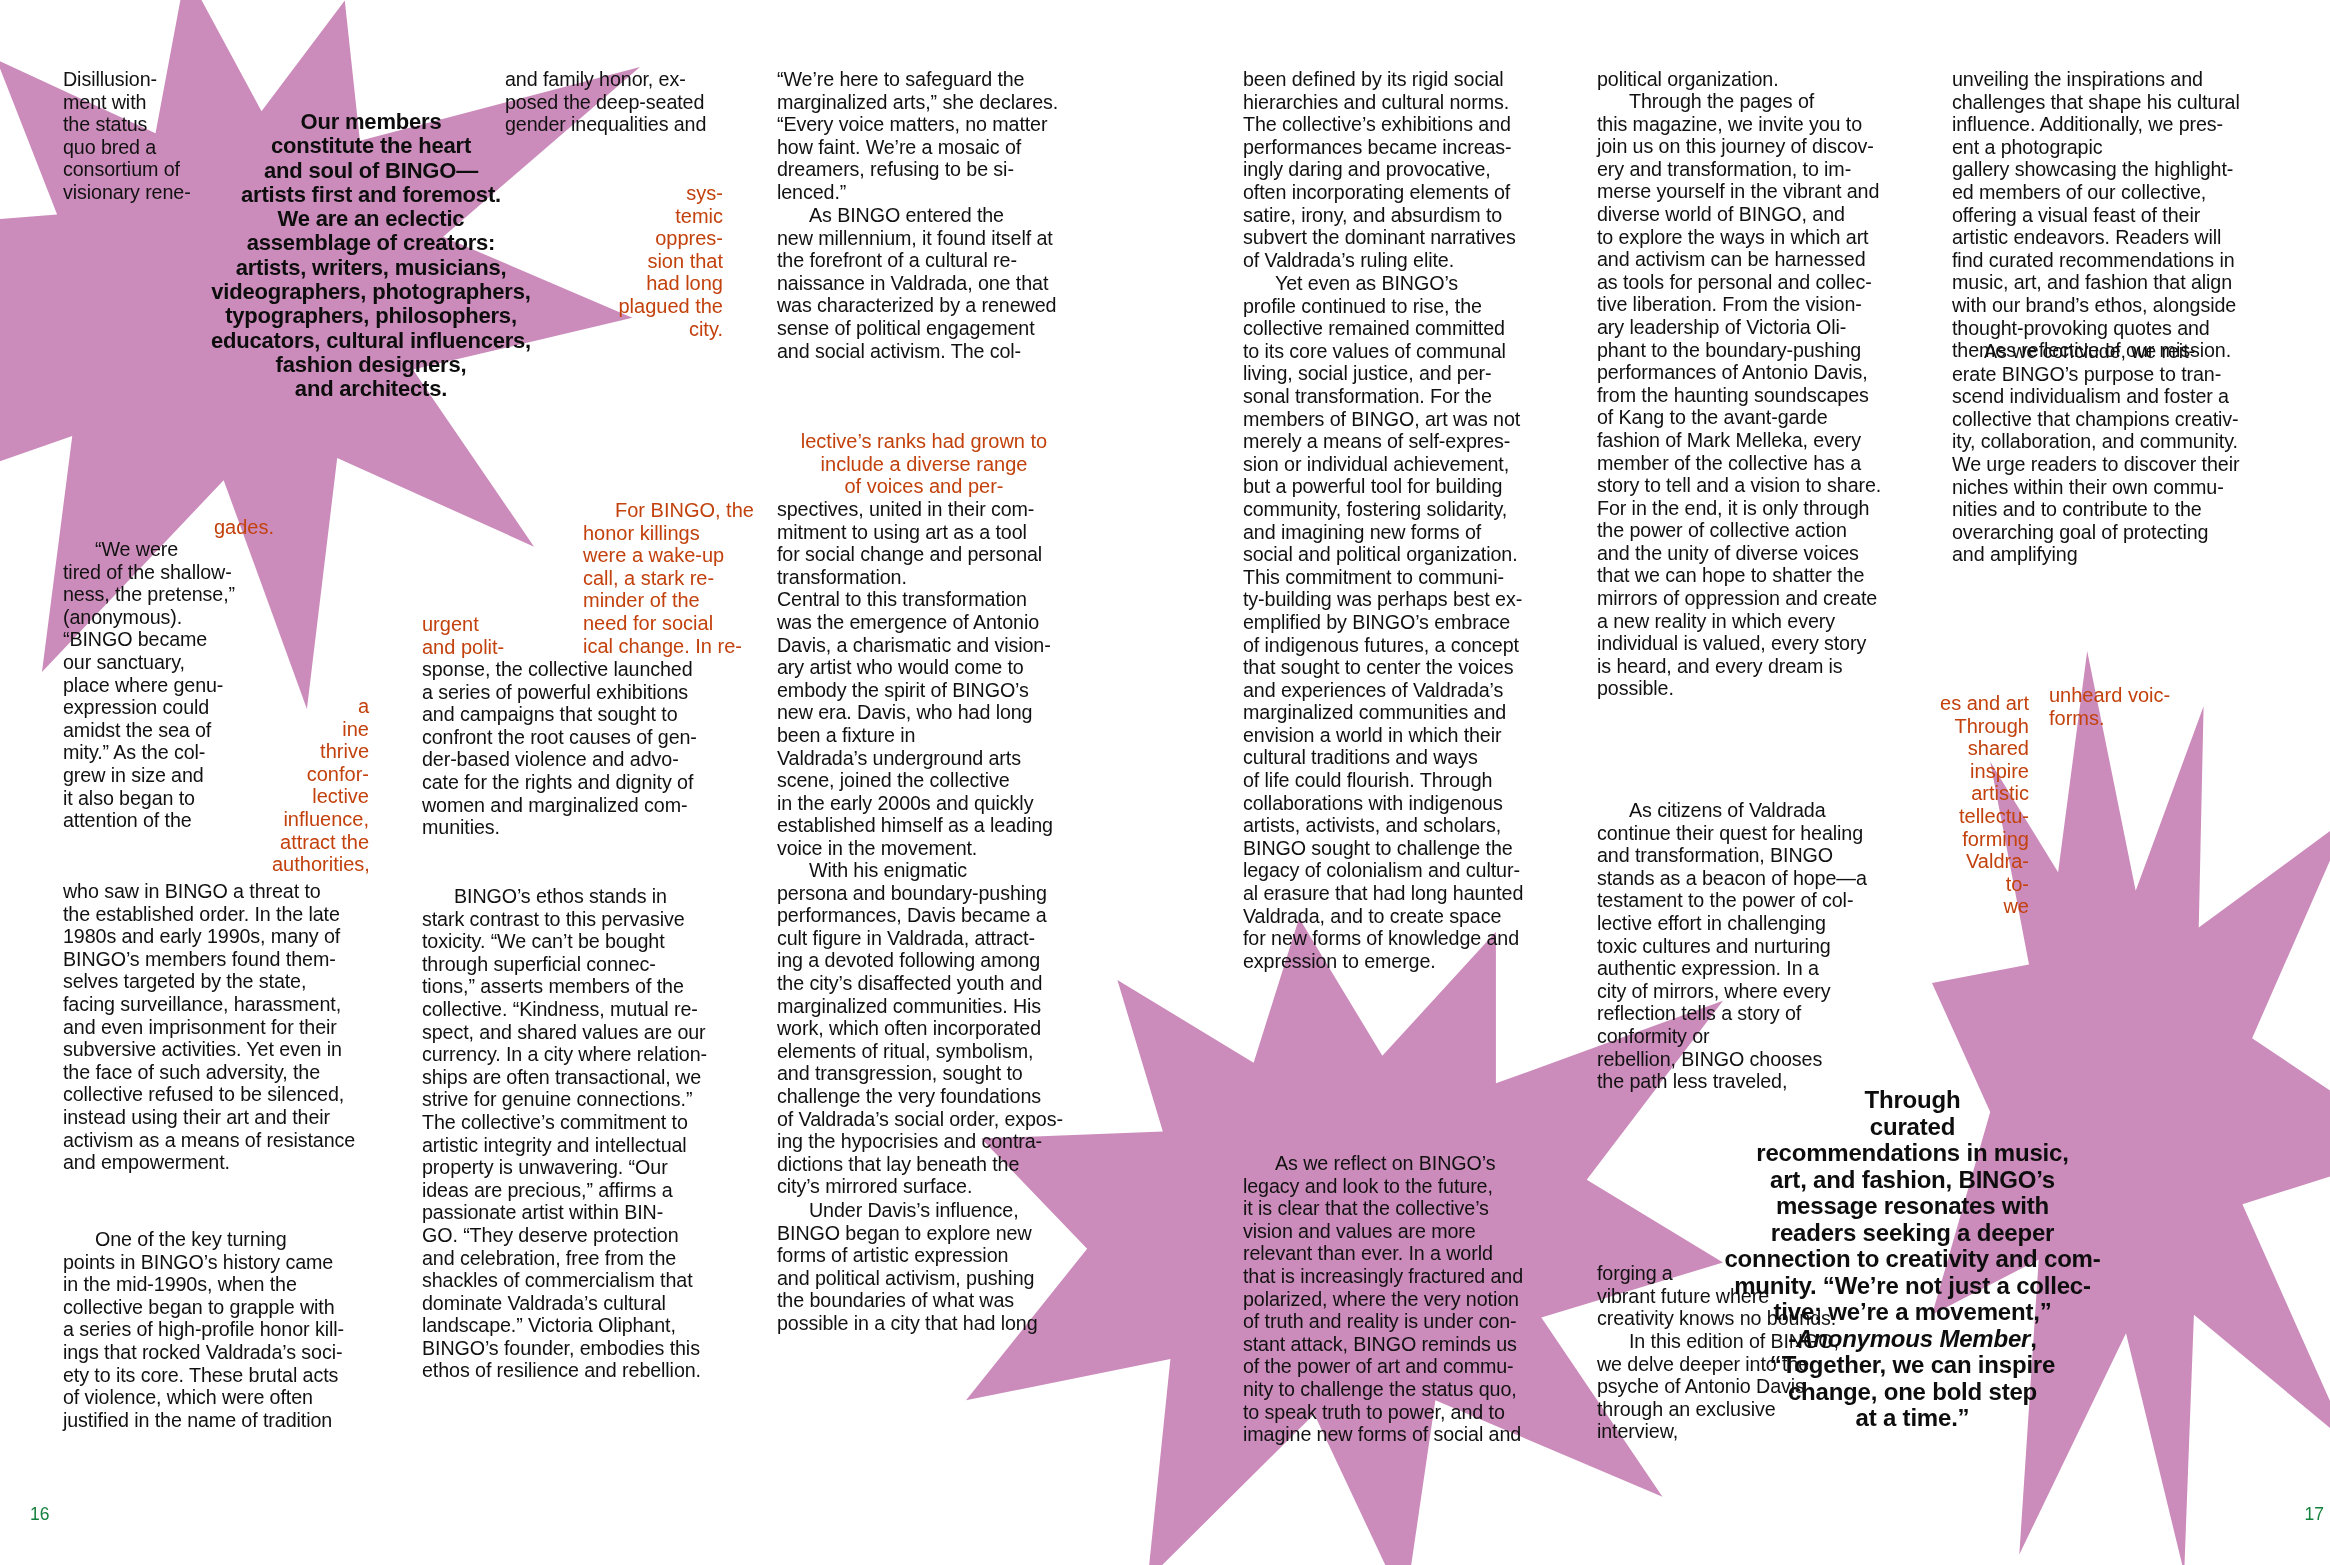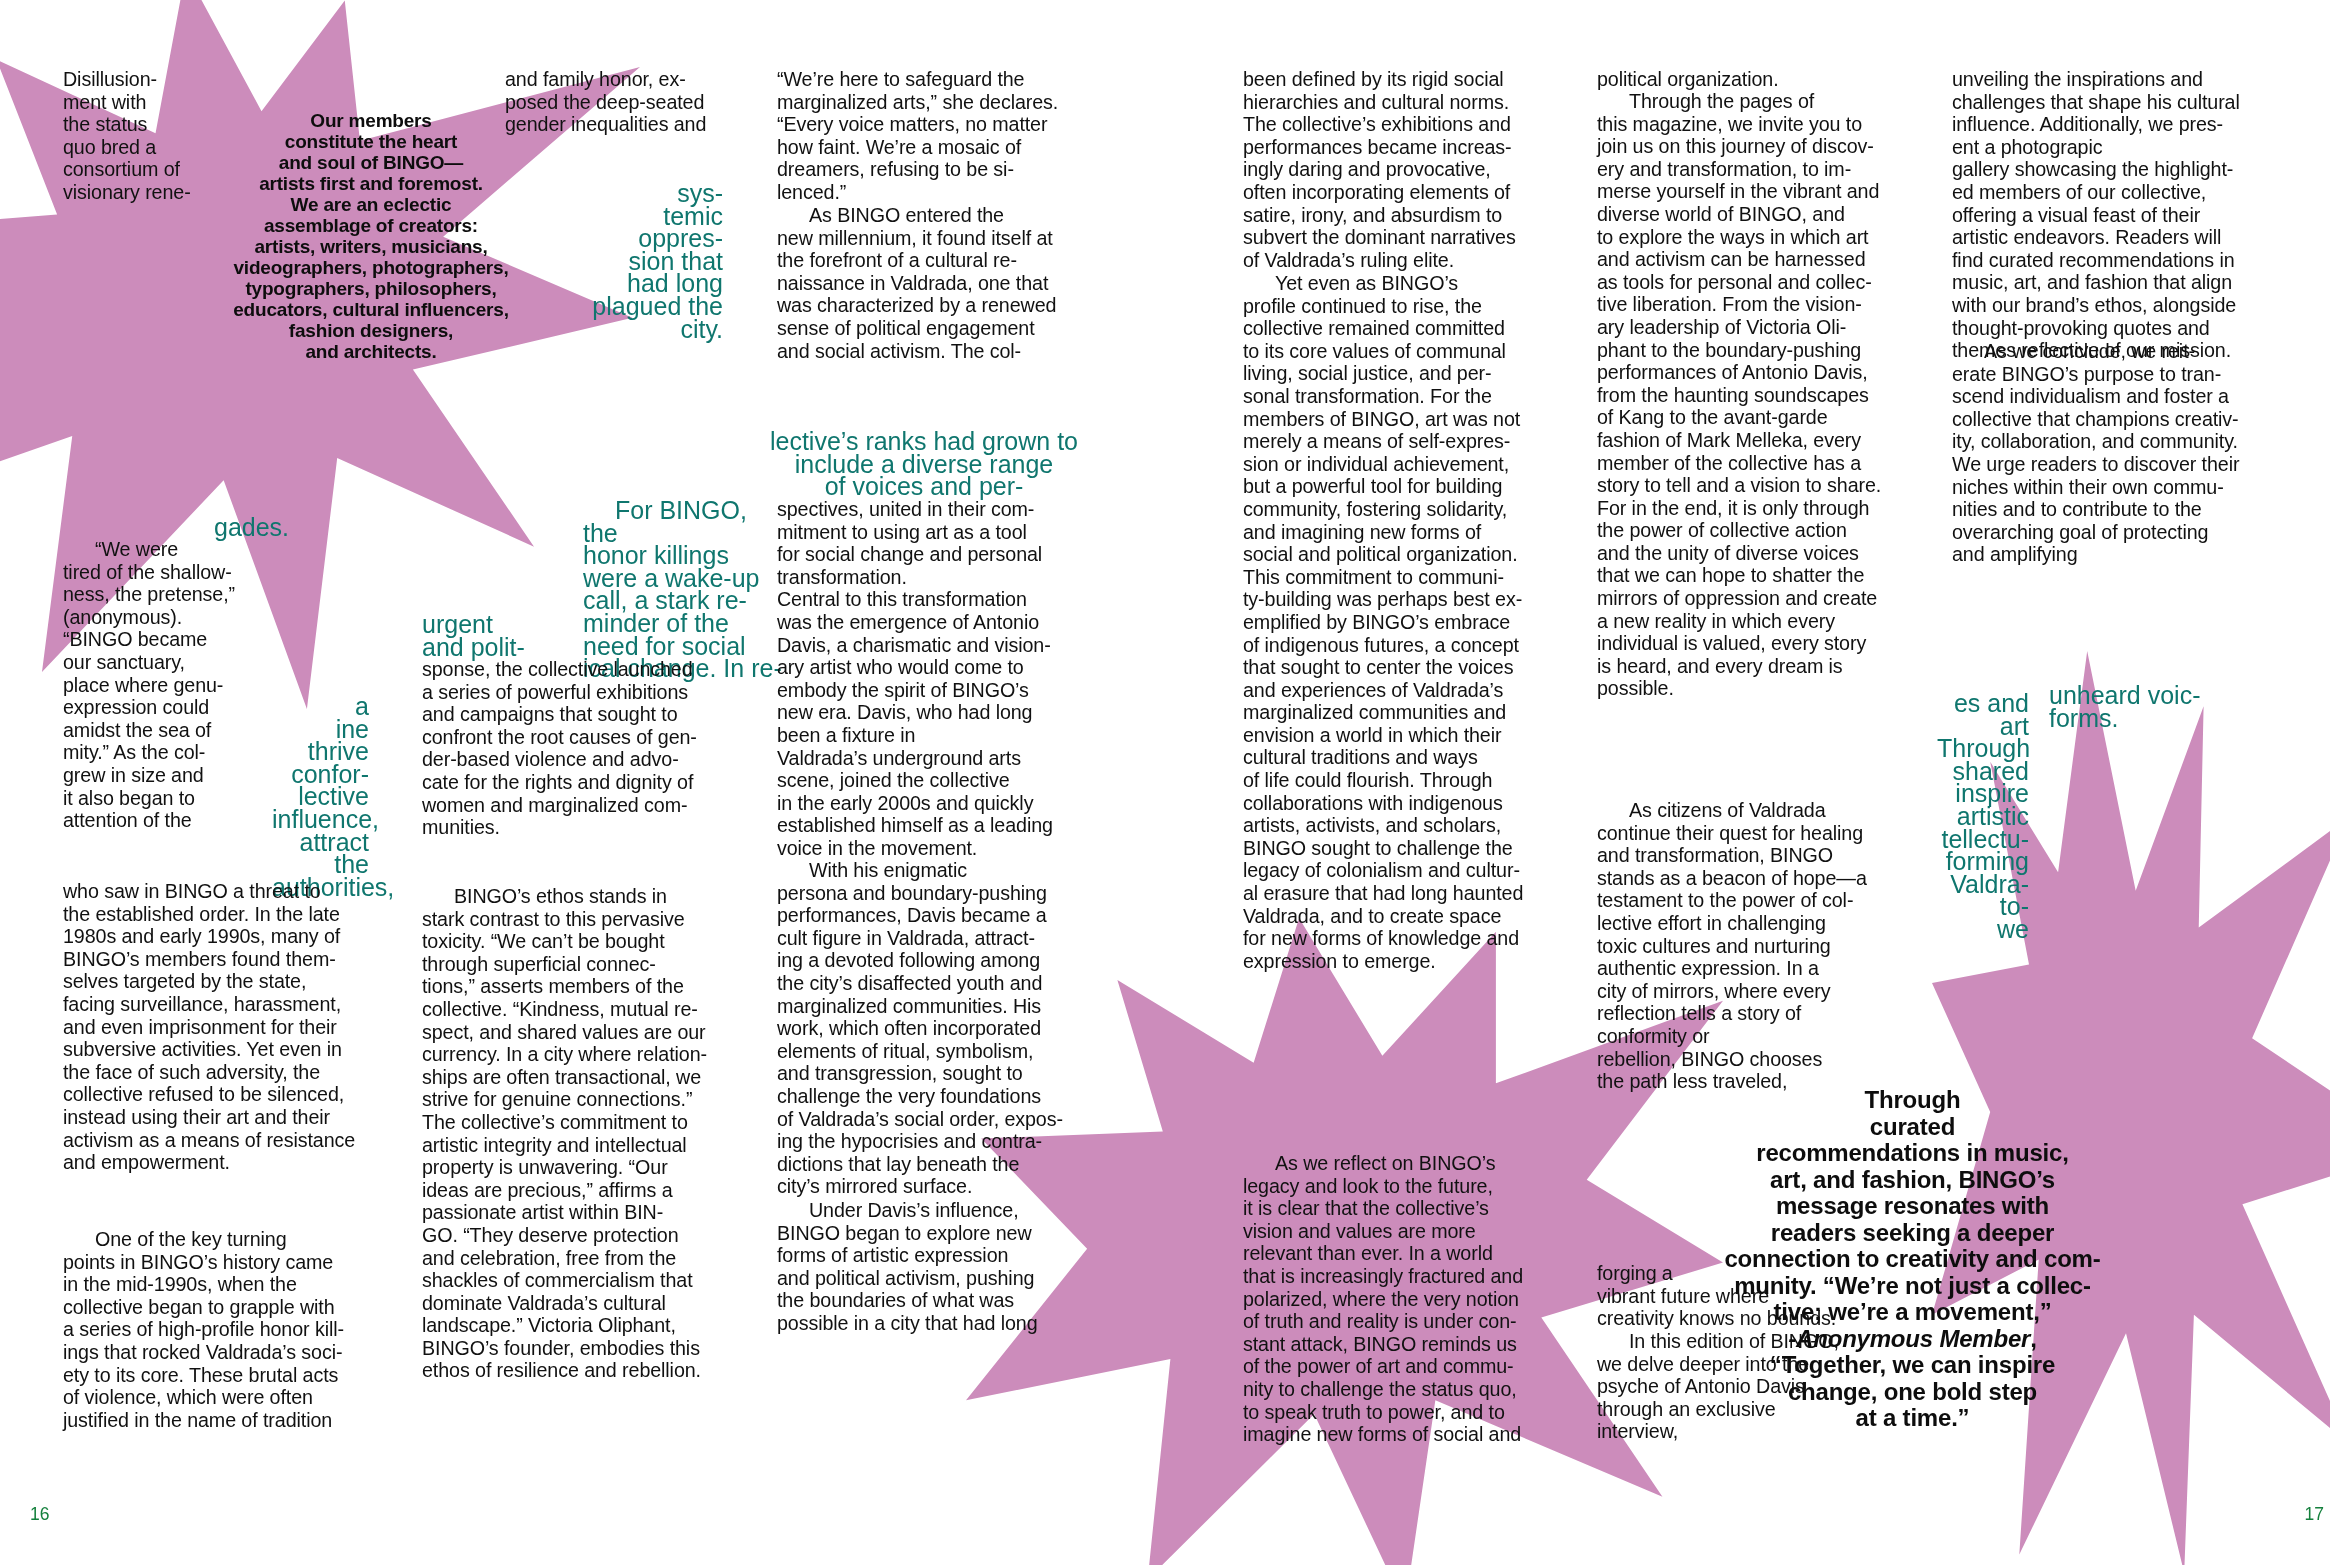--- a/index.html
+++ b/index.html
@@ -64,40 +64,40 @@
     position:absolute;
     font-weight:bold;
     color:#0d0d0d;
     text-align:center;
     line-height:1.105;
     white-space:pre-line;
     letter-spacing:-0.2px;
   }
   .callout.c1{
     left:160px;top:110px;width:422px;
-    font-size:19px;
+    font-size:22px;
   }
   .callout.c2{
     left:1670px;top:1087px;width:485px;
     font-size:24px;
   }
   .callout .attrib{font-style:italic;}
 
   
   .pagenum{
     position:absolute;
     bottom:41px;
     font-size:17.5px;
     color:#15803d;
   }
   .pagenum.left{left:30px;}
   .pagenum.right{right:30px;}
 
   
-  .frag{position:absolute;font-size:25px;line-height:22.6px;color:#0f766e;white-space:pre-line;}
+  .frag{position:absolute;font-size:20px;line-height:22.6px;color:#c2410c;white-space:pre-line;}
   .frag.r{text-align:right;}
   .frag.c{text-align:center;}
 </style>
 </head>
 <body>
 
 <div id="spread">
 
   <div class="page left"></div>
   <div class="page right"></div>

